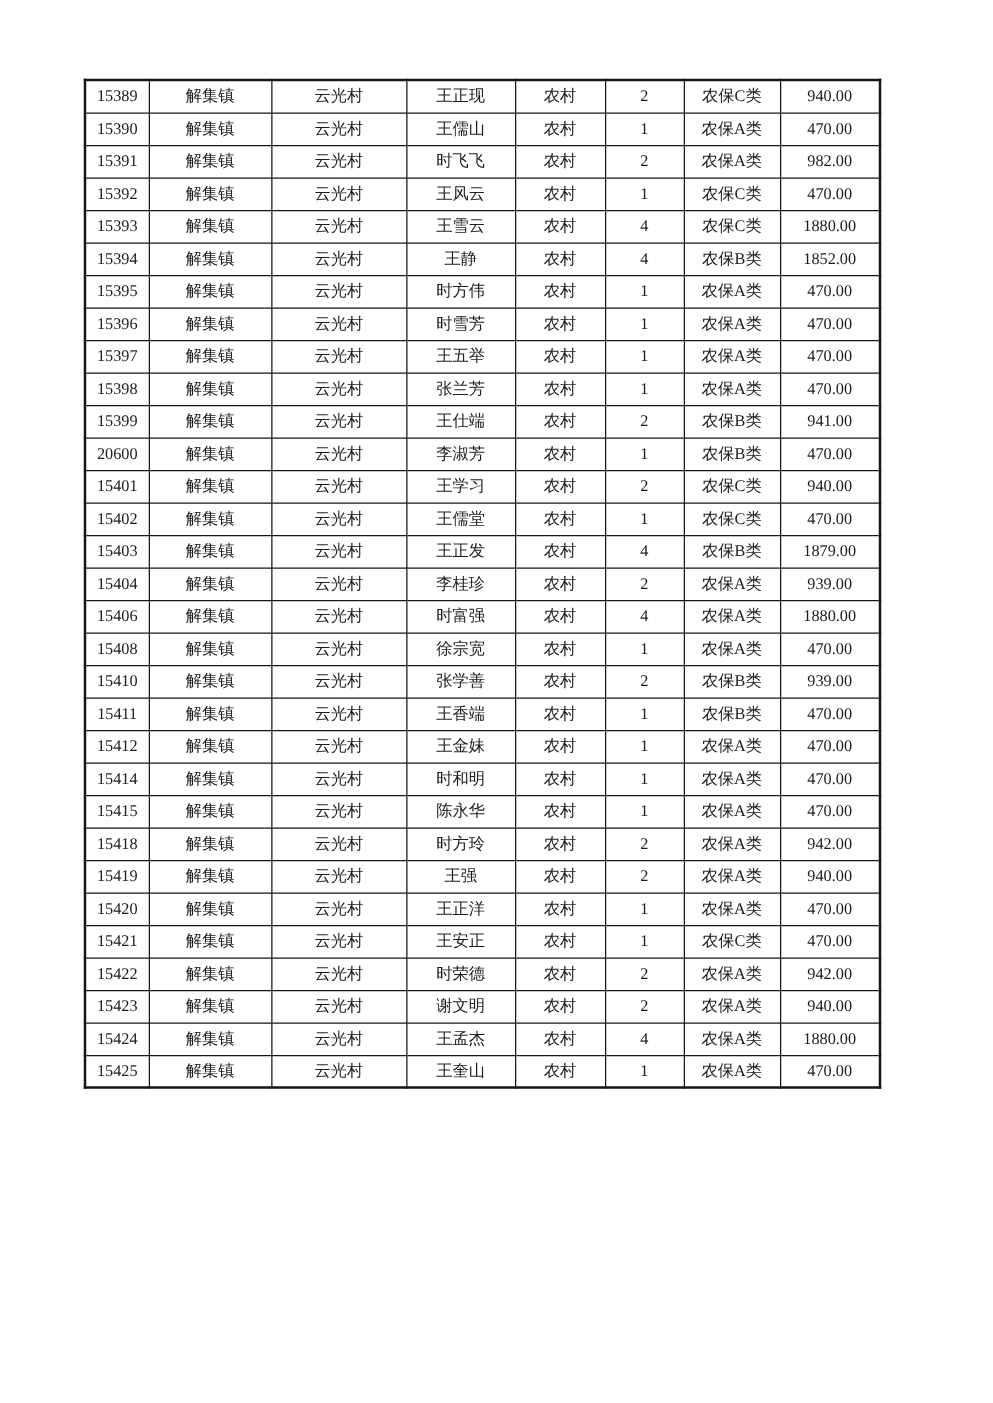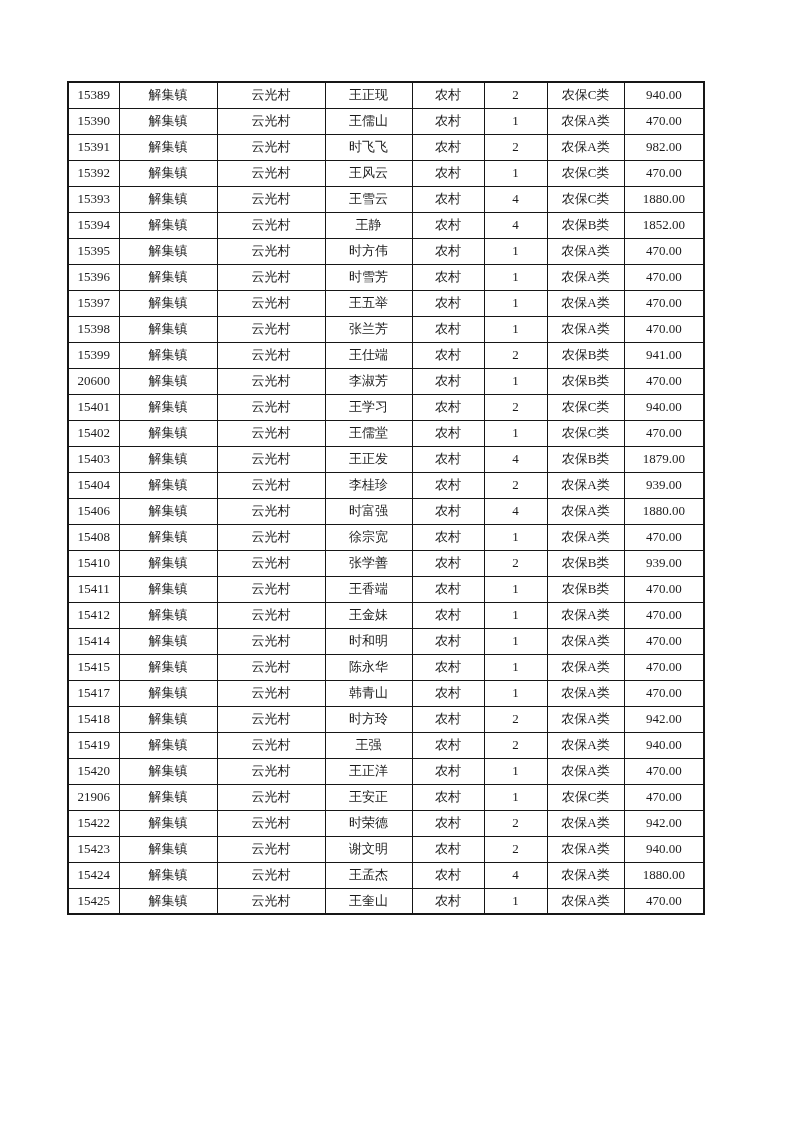--- a/index.html
+++ b/index.html
@@ -11,21 +11,21 @@
     position: relative;
     width: 794px;
     height: 1122px;
     background: #ffffff;
     overflow: hidden;
     font-family: "Liberation Serif", "DejaVu Serif", serif;
   }
   table.benefit-table {
     position: absolute;
     left: 67px;
-    top: 81px;
+    top: 63px;
     border-collapse: collapse;
     table-layout: fixed;
     border: 2px solid #161616;
     background: #ffffff;
   }
   table.benefit-table td {
     border: 1.5px solid #161616;
     height: 26px;
     box-sizing: border-box;
     padding: 0 2px;
@@ -285,30 +285,20 @@
           <td>15415</td>
           <td>解集镇</td>
           <td>云光村</td>
           <td>陈永华</td>
           <td>农村</td>
           <td>1</td>
           <td>农保A类</td>
           <td>470.00</td>
         </tr>
         <tr>
-          <td>15417</td>
-          <td>解集镇</td>
-          <td>云光村</td>
-          <td>韩青山</td>
-          <td>农村</td>
-          <td>1</td>
-          <td>农保A类</td>
-          <td>470.00</td>
-        </tr>
-        <tr>
           <td>15418</td>
           <td>解集镇</td>
           <td>云光村</td>
           <td>时方玲</td>
           <td>农村</td>
           <td>2</td>
           <td>农保A类</td>
           <td>942.00</td>
         </tr>
         <tr>
@@ -325,21 +315,21 @@
           <td>15420</td>
           <td>解集镇</td>
           <td>云光村</td>
           <td>王正洋</td>
           <td>农村</td>
           <td>1</td>
           <td>农保A类</td>
           <td>470.00</td>
         </tr>
         <tr>
-          <td>21906</td>
+          <td>15421</td>
           <td>解集镇</td>
           <td>云光村</td>
           <td>王安正</td>
           <td>农村</td>
           <td>1</td>
           <td>农保C类</td>
           <td>470.00</td>
         </tr>
         <tr>
           <td>15422</td>

